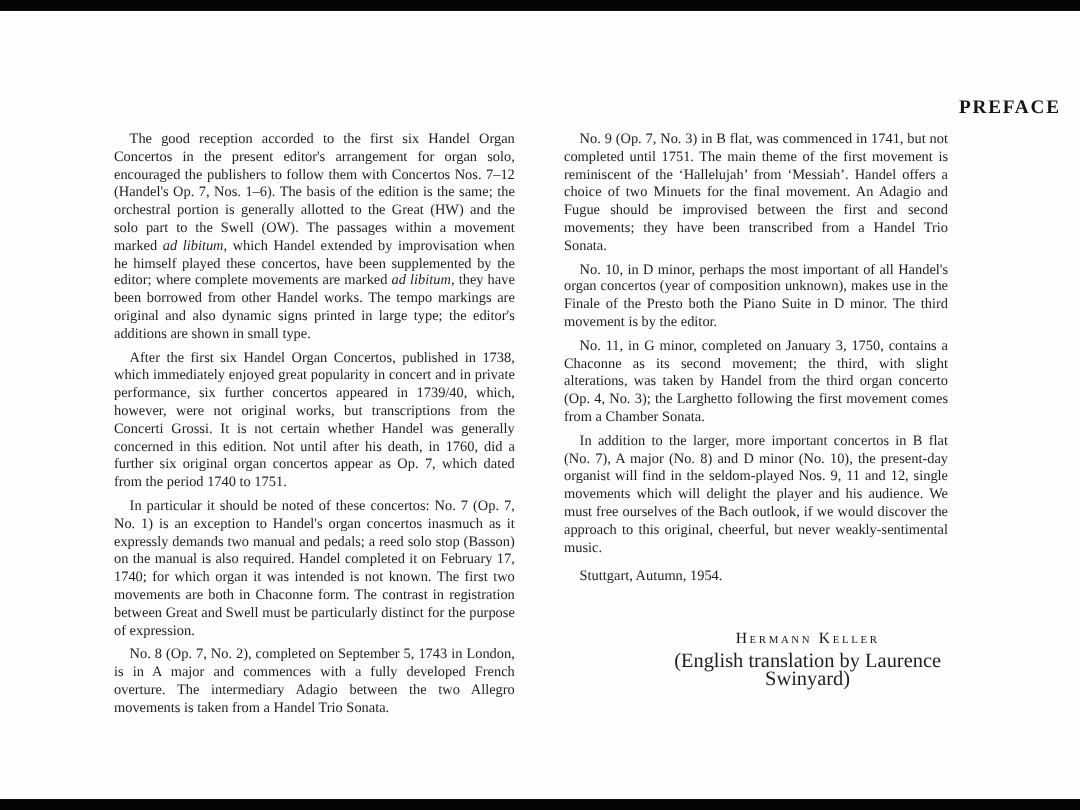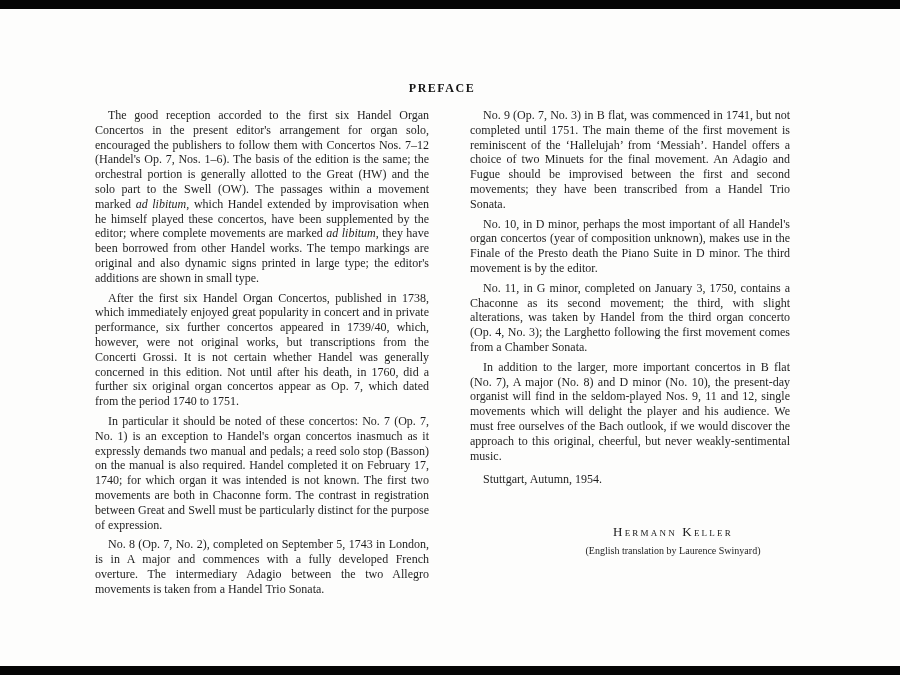--- a/index.html
+++ b/index.html
@@ -31,22 +31,22 @@
     left: 0;
     right: 0;
     background: #fdfdfc;
     color: #1b1b1b;
   }
   .title {
     position: absolute;
     top: 72px;
     left: 0;
     right: 16px;
-    text-align: center;
-    font-size: 12px;
+    text-align: right;
+    font-size: 16px;
     font-weight: bold;
     letter-spacing: 1.5px;
     color: #161616;
   }
   .columns {
     position: absolute;
     top: 99px;
     left: 95px;
     right: 110px;
     display: flex;
@@ -75,21 +75,21 @@
     text-align: center;
   }
   .sig-name {
     font-variant: small-caps;
     letter-spacing: 2.2px;
     font-size: 13px;
     color: #161616;
   }
   .sig-translation {
     margin-top: 4px;
-    font-size: 10px;
+    font-size: 17px;
     color: #1e1e1e;
   }
 </style>
 </head>
 <body>
 
 <div class="letterbox top"></div>
 <div class="letterbox bottom"></div>
 
 <div class="page">
@@ -100,21 +100,21 @@
 
     <div class="col col-left">
       <p>The good reception accorded to the first six Handel Organ Concertos in the present editor's arrangement for organ solo, encouraged the publishers to follow them with Concertos Nos. 7–12 (Handel's Op. 7, Nos. 1–6). The basis of the edition is the same; the orchestral portion is generally allotted to the Great (HW) and the solo part to the Swell (OW). The passages within a movement marked <i>ad libitum</i>, which Handel extended by improvisation when he himself played these concertos, have been supplemented by the editor; where complete movements are marked <i>ad libitum</i>, they have been borrowed from other Handel works. The tempo markings are original and also dynamic signs printed in large type; the editor's additions are shown in small type.</p>
       <p>After the first six Handel Organ Concertos, published in 1738, which immediately enjoyed great popularity in concert and in private performance, six further concertos appeared in 1739/40, which, however, were not original works, but transcriptions from the Concerti Grossi. It is not certain whether Handel was generally concerned in this edition. Not until after his death, in 1760, did a further six original organ concertos appear as Op. 7, which dated from the period 1740 to 1751.</p>
       <p>In particular it should be noted of these concertos: No. 7 (Op. 7, No. 1) is an exception to Handel's organ concertos inasmuch as it expressly demands two manual and pedals; a reed solo stop (Basson) on the manual is also required. Handel completed it on February 17, 1740; for which organ it was intended is not known. The first two movements are both in Chaconne form. The contrast in registration between Great and Swell must be particularly distinct for the purpose of expression.</p>
       <p>No. 8 (Op. 7, No. 2), completed on September 5, 1743 in London, is in A major and commences with a fully developed French overture. The intermediary Adagio between the two Allegro movements is taken from a Handel Trio Sonata.</p>
     </div>
 
     <div class="col col-right">
       <p>No. 9 (Op. 7, No. 3) in B flat, was commenced in 1741, but not completed until 1751. The main theme of the first movement is reminiscent of the ‘Hallelujah’ from ‘Messiah’. Handel offers a choice of two Minuets for the final movement. An Adagio and Fugue should be improvised between the first and second movements; they have been transcribed from a Handel Trio Sonata.</p>
-      <p>No. 10, in D minor, perhaps the most important of all Handel's organ concertos (year of composition unknown), makes use in the Finale of the Presto death the Piano Suite in D minor. The third movement is by the editor.</p>
+      <p>No. 10, in D minor, perhaps the most important of all Handel's organ concertos (year of composition unknown), makes use in the Finale of the Presto both the Piano Suite in D minor. The third movement is by the editor.</p>
       <p>No. 11, in G minor, completed on January 3, 1750, contains a Chaconne as its second movement; the third, with slight alterations, was taken by Handel from the third organ concerto (Op. 4, No. 3); the Larghetto following the first movement comes from a Chamber Sonata.</p>
       <p>In addition to the larger, more important concertos in B flat (No. 7), A major (No. 8) and D minor (No. 10), the present-day organist will find in the seldom-played Nos. 9, 11 and 12, single movements which will delight the player and his audience. We must free ourselves of the Bach outlook, if we would discover the approach to this original, cheerful, but never weakly-sentimental music.</p>
 
       <p class="dateline">Stuttgart, Autumn, 1954.</p>
 
       <div class="signature">
         <div class="sig-name">Hermann Keller</div>
         <div class="sig-translation">(English translation by Laurence Swinyard)</div>
       </div>
     </div>

